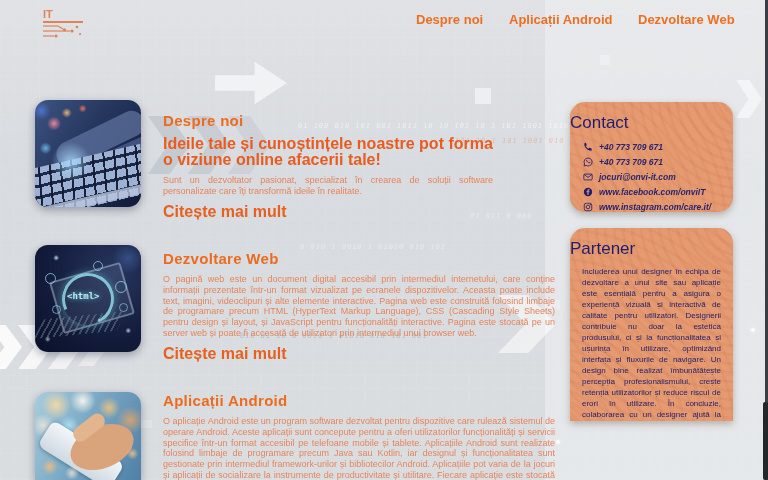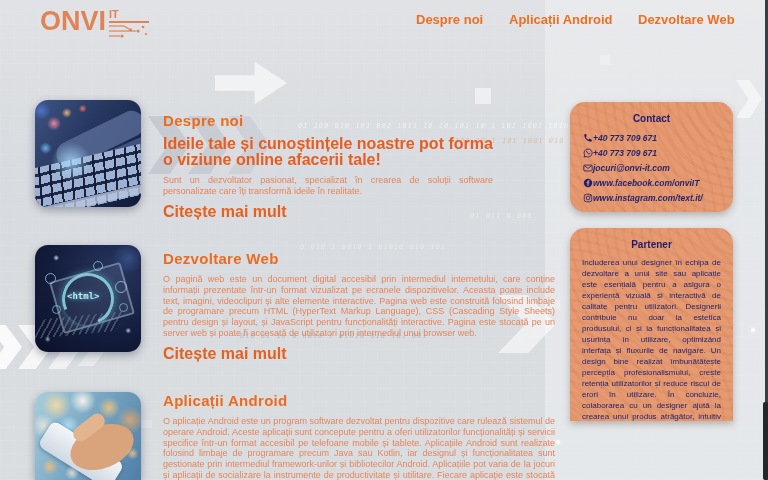--- a/index.html
+++ b/index.html
@@ -38,23 +38,23 @@
   .sec-sub{font-size:16px;font-weight:bold;color:#e95c20;line-height:16px;margin-top:7px;width:330px;}
   .sec-body{font-size:9px;color:#e7845a;line-height:10.8px;text-align:justify;margin-top:7px;}
   .sec-link{display:inline-block;font-size:16px;font-weight:bold;color:#e8601e;margin-top:6px;cursor:pointer;}
 
   
   .card{position:absolute;left:570px;width:163px;background:#e59a72;border-radius:15px;overflow:hidden;
         box-shadow:0 3px 7px rgba(70,45,30,.3);}
   .card-tex{position:absolute;inset:0;
         background:repeating-radial-gradient(circle at 105% -5%,rgba(200,100,50,.12) 0 3px,transparent 3px 9px),
                    repeating-radial-gradient(circle at -10% 110%,rgba(200,100,50,.10) 0 3px,transparent 3px 10px);}
-  .card-title{position:relative;text-align:center;font-weight:700;color:#1f1e6e;font-size:10px;margin-top:11px;}
+  .card-title{position:relative;font-weight:400;color:#1f1e6e;font-size:17px;margin-top:11px;}
   .c-list{position:relative;margin:9px 8px 0 13px;}
-  .c-item{display:flex;align-items:flex-start;margin-bottom:5px;color:#26256f;
+  .c-item{display:flex;align-items:flex-start;gap:6px;margin-bottom:5px;color:#26256f;
           font-size:8.5px;font-style:italic;font-weight:bold;cursor:pointer;}
   .c-item svg{flex:0 0 auto;}
   .partner-body{position:relative;margin:7px 12px 0;font-size:8px;line-height:11px;text-align:justify;color:#252470;}
 
   .img-label{position:absolute;color:#b8ecf2;font-size:9px;font-weight:bold;
              text-shadow:0 0 5px #6fd4e8;font-family:"DejaVu Sans Mono",monospace;}
 </style>
 </head>
 <body>
 
@@ -82,21 +82,20 @@
 
   <div class="px" style="left:475px;top:88px;width:16px;height:16px;"></div>
   <div class="px" style="left:600px;top:55px;width:10px;height:10px;opacity:.6;"></div>
   <div class="px" style="left:540px;top:300px;width:20px;height:9px;opacity:.5;"></div>
   <div class="px" style="left:138px;top:420px;width:14px;height:8px;opacity:.4;"></div>
   <div class="dot" style="left:725px;top:415px;width:5px;height:5px;"></div>
   <div class="dot" style="left:751px;top:328px;width:4px;height:4px;"></div>
   <div class="dot" style="left:556px;top:440px;width:4px;height:4px;"></div>
 
   <div class="logo">
-    <span class="logo-main">ONVI</span>
     <span class="logo-right">
       <span class="logo-it">IT</span>
       <svg width="40" height="16" viewBox="0 0 40 16">
         <g stroke="#df8457" stroke-width="1.2" fill="none">
           <path d="M0 3 H15"></path>
             <path d="M0 8 H22"></path>
             <path d="M0 13 H11"></path>
           <path d="M15 3 L20 6"></path>
             <path d="M22 8 L27 8"></path>
         </g>
@@ -216,21 +215,21 @@
             <path d="M6.6 9.5V6.4h1l.2-1.2H6.6v-.8c0-.4.1-.6.6-.6h.6V2.7h-1c-1 0-1.5.5-1.5 1.5v1H4.2v1.2h1.1v3.1z" fill="#e59a72"></path>
           </svg>
         <span>www.facebook.com/onviIT</span>
       </div>
       <div class="c-item">
         <svg width="10" height="10" viewBox="0 0 12 12">
             <rect x="1.5" y="1.5" width="9" height="9" rx="2.5" fill="none" stroke="#1f1e6e" stroke-width="1"></rect>
             <circle cx="6" cy="6" r="2.2" fill="none" stroke="#1f1e6e" stroke-width="1"></circle>
             <circle cx="8.8" cy="3.2" r="0.7" fill="#1f1e6e"></circle>
           </svg>
-        <span>www.instagram.com/text.it/</span>
+        <span>www.instagram.com/care.it/</span>
       </div>
     </div>
   </div>
 
   <div class="card" style="top:228px;height:193px;border-radius:15px 15px 0 0;">
     <div class="card-tex"></div>
     <div class="card-title">Partener</div>
     <div class="partner-body">Includerea unui designer în echipa de dezvoltare a unui site sau aplicație este esențială pentru a asigura o experiență vizuală și interactivă de calitate pentru utilizatori. Designerii contribuie nu doar la estetica produsului, ci și la funcționalitatea și ușurința în utilizare, optimizând interfața și fluxurile de navigare. Un design bine realizat îmbunătățește percepția profesionalismului, crește retenția utilizatorilor și reduce riscul de erori în utilizare. În concluzie, colaborarea cu un designer ajută la crearea unui produs atrăgător, intuitiv și eficient, care își atinge mai bine obiectivele.</div>
     <div class="c-list" style="margin-top:8px;">
       <div class="c-item">

